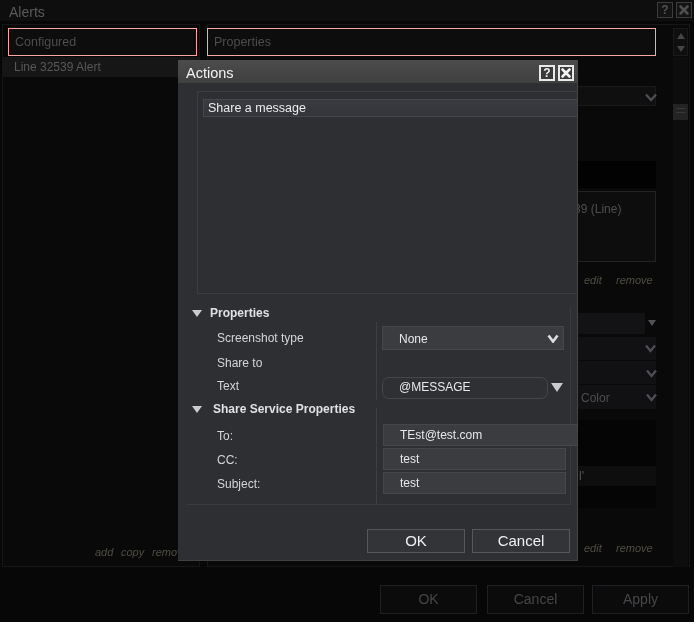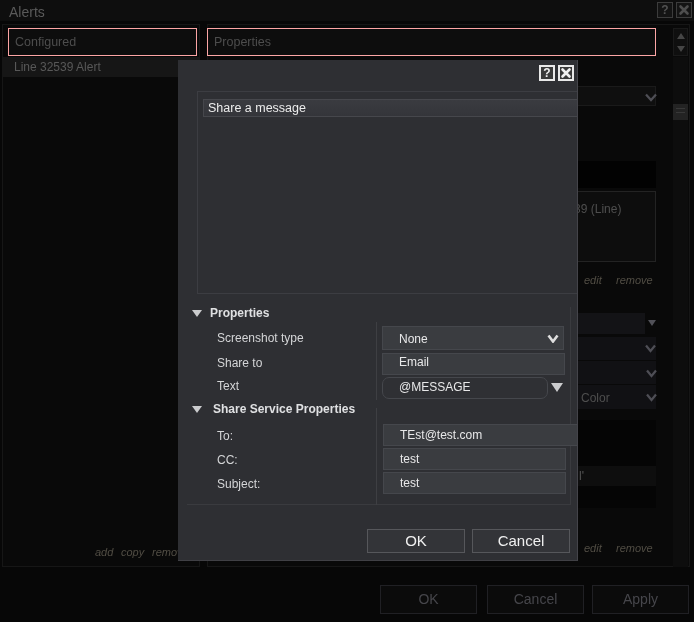--- a/index.html
+++ b/index.html
@@ -94,20 +94,23 @@
 <div class="abs" style="left:673px;top:104px;width:15px;height:16px;background:#232323;">
   <div style="position:absolute;left:3px;top:4px;width:9px;height:1px;background:#383838;"></div>
   <div style="position:absolute;left:3px;top:8px;width:9px;height:1px;background:#383838;"></div>
 </div>
 
 <div class="abs wbot" style="left:380px;top:585px;width:97px;">OK</div>
 <div class="abs wbot" style="left:487px;top:585px;width:97px;">Cancel</div>
 <div class="abs wbot" style="left:592px;top:585px;width:97px;">Apply</div>
 
 <div class="abs" id="dlg">
+  <div class="abs" id="dtitle">
+      <span>Actions</span>
+    </div>
   <div class="abs dbtn" style="left:361px;">
     <svg width="12" height="12" style="position:absolute;left:0;top:0;">
         <text x="6" y="10" font-size="12" font-weight="bold" fill="#f0f0f0" text-anchor="middle" font-family="Liberation Sans">?</text>
       </svg>
   </div>
   <div class="abs dbtn" style="left:380px;">
     <svg width="12" height="12" style="position:absolute;left:0;top:0;">
         <path d="M2.5 2.5 L9.5 9.5 M9.5 2.5 L2.5 9.5" stroke="#f2f2f2" stroke-width="2.6" stroke-linecap="round" fill="none"></path>
       </svg>
   </div>
@@ -120,21 +123,20 @@
   <div class="abs grphead" style="left:32px;top:246px;">Properties</div>
   <div class="abs vsep" style="left:198px;top:262px;height:78px;"></div>
   <div class="abs vsep" style="left:392px;top:247px;height:198px;background:#3a3b3f;"></div>
   <div class="abs" style="left:9px;top:444px;width:384px;height:1px;background:#3a3b3f;"></div>
   <div class="abs lbl" style="left:39px;top:271px;">Screenshot type</div>
   <div class="abs input" style="left:204px;top:266px;width:182px;height:24px;line-height:24px;">None</div>
   <svg class="abs" style="left:369px;top:274px;" width="12" height="9">
       <path d="M1.5 1.5 L6 7.5 L10.5 1.5" stroke="#dedede" stroke-width="2.6" fill="none"></path>
     </svg>
   <div class="abs lbl" style="left:39px;top:296px;">Share to</div>
-  <div class="abs input" style="left:204px;top:293px;width:183px;height:22px;line-height:17px;">Email</div>
   <div class="abs lbl" style="left:39px;top:319px;">Text</div>
   <div class="abs input" style="left:204px;top:317px;width:166px;height:22px;line-height:18px;background:#2f3034;border-radius:7px;">@MESSAGE</div>
   <div class="abs" style="left:373px;top:323px;width:0;height:0;border-left:6.5px solid transparent;border-right:6.5px solid transparent;border-top:9px solid #cbccce;"></div>
 
   <div class="abs tri-down" style="left:14px;top:346px;"></div>
   <div class="abs grphead" style="left:35px;top:342px;">Share Service Properties</div>
   <div class="abs vsep" style="left:198px;top:348px;height:97px;"></div>
   <div class="abs lbl" style="left:39px;top:369px;">To:</div>
   <div class="abs input" style="left:205px;top:364px;width:215px;height:22px;line-height:20px;">TEst@test.com</div>
   <div class="abs lbl" style="left:39px;top:393px;">CC:</div>

